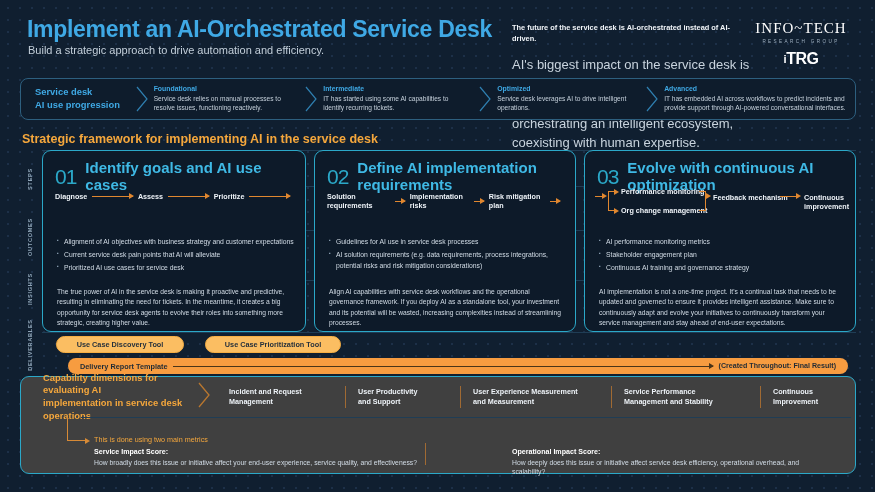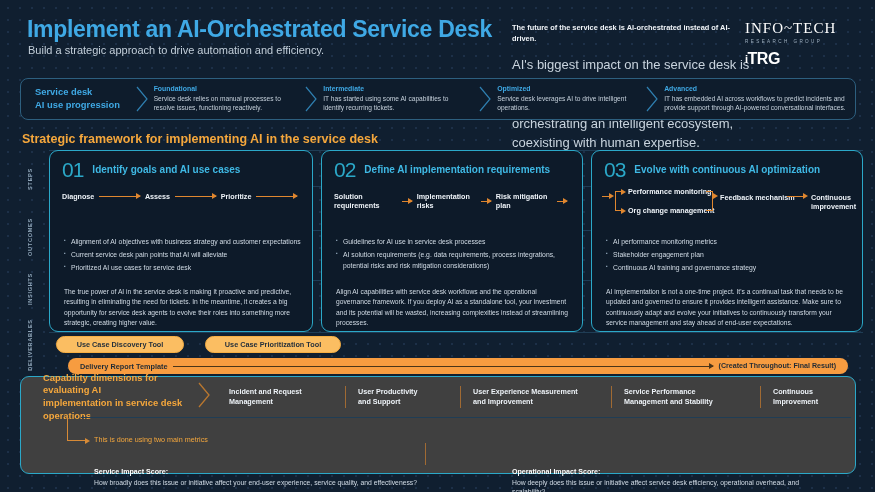--- a/index.html
+++ b/index.html
@@ -24,21 +24,21 @@
     font-size:23px; font-weight:bold; color:#3fa9e5; letter-spacing:-0.3px;
   }
   .h-sub {
     position:absolute; left:28px; top:44px;
     font-size:11px; color:#c3cfda; font-weight:400;text-align:center;
   }
   .h-right { position:absolute; left:512px; top:23px; width:240px; }
   .h-right .lead { font-size:7.4px; font-weight:bold; color:#f0f4f8; line-height:1.45; }
   .h-right .body { font-size:13px; color:#c9d4de; line-height:1.5; margin-top:11px; }
 
-  .logo-box { position:absolute; right:18px; top:20px; width:112px; }
+  .logo-box { position:absolute; right:18px; top:20px; width:112px; text-align:center; }
   .logo-it { font-family:"Liberation Serif", serif; font-size:15px; letter-spacing:1px; color:#ffffff; }
   .logo-rg { font-size:4.6px; letter-spacing:2.4px; color:#9fb0c0; margin-top:2px; }
   .logo-itrg { font-size:16px; font-weight:bold; color:#ffffff; margin-top:6px; letter-spacing:-0.5px; }
   .logo-itrg .i { font-size:11px; vertical-align:1px; }
 
   
   .prog {
     position:absolute; left:20px; top:78px; width:836px; height:42px;
     background:#0e1c2c;
     border:1px solid #2d5f7f; border-radius:8px;
@@ -71,21 +71,21 @@
   .rail .rlbl {
     position:absolute; left:-16px; width:52px; text-align:center;
     font-size:5.6px; letter-spacing:0.7px; color:#8ea4b7; font-weight:bold;
     transform:rotate(-90deg); transform-origin:center;
   }
   .rail .r1 { top:26px; }
   .rail .r2 { top:84px; }
   .rail .r3 { top:136px; }
   .rail .r4 { top:192px; }
 
-  .cols { position:absolute; left:29px; top:0; width:814px; height:222px; }
+  .cols { position:absolute; left:22px; top:0; width:814px; height:222px; }
 
   .panel {
     position:absolute; top:0; height:182px;
     background:#0d1a29;
     border:1.4px solid #2ba8c8;
     border-radius:9px;
     border-top-color:#2ba8c8; border-bottom-color:#2ba8c8;
   }
   .panel.p1 { left:0px;   width:264px; }
   .panel.p2 { left:272px; width:262px; }
@@ -94,21 +94,21 @@
   
   .hline { position:absolute; left:0; width:814px; height:1px; background:#1f3d55; }
   .hl1 { top:36px; }
   .hl2 { top:80px; }
   .hl3 { top:130px; }
   .hl4 { top:182px; }
   .hl0 { top:0px; }
 
   .p-head { position:absolute; top:8px; left:12px; display:flex; align-items:center; gap:9px; }
   .p-num { font-size:21px; font-weight:300; color:#2ba8c8; line-height:1; letter-spacing:-1px; }
-  .p-ttl { font-size:10px; font-weight:bold; color:#3fb9e5;text-align:right; }
+  .p-ttl { font-size:15px; font-weight:bold; color:#3fb9e5; }
 
   .steps-row { position:absolute; top:41px; left:12px; right:10px;
                display:flex; align-items:center; font-size:7.2px; font-weight:bold; color:#eef3f8; }
   .steps-row .arr { flex:1; height:1px; background:#e0872f; position:relative; margin:0 5px; min-width:14px; }
   .steps-row .arr:after { content:""; position:absolute; right:-1px; top:-2.6px;
     border-left:5px solid #e0872f; border-top:3px solid transparent; border-bottom:3px solid transparent; }
   .steps-row .arr.short { min-width:10px; }
 
   .bullets { position:absolute; top:86px; left:14px; right:10px; }
   .bullets li { list-style:none; font-size:6.8px; color:#d2dce6; line-height:1.55; margin-bottom:2.5px;
@@ -161,21 +161,21 @@
   .elbow { position:absolute; left:46px; top:40px; width:20px; height:24px;
            border-left:1.2px solid #d78a36; border-bottom:1.2px solid #d78a36; }
   .elbow-arrow { position:absolute; left:64px; top:60.5px;
            border-left:5px solid #d78a36; border-top:3px solid transparent; border-bottom:3px solid transparent; }
   .metr-lead { position:absolute; left:73px; top:58px; font-size:7.2px; font-weight:normal; color:#f5a73c; }
 
   .metrics { position:absolute; left:73px; top:71px; width:750px; display:flex; }
   .metric { }
   .metric.m1 { width:400px; }
   .metric.m2 { width:340px; padding-left:18px; }
-  .metric .mt { font-size:7.1px; font-weight:bold; color:#ffffff; margin-bottom:1.5px;margin-top:20px; }
+  .metric .mt { font-size:7.1px; font-weight:bold; color:#ffffff; margin-bottom:1.5px; }
   .metric .md { font-size:6.8px; color:#d2dce6; line-height:1.45; }
   .metric-sep { position:absolute; left:404px; top:66px; width:1px; height:22px; background:#a06a33; }
 
 </style>
 </head>
 <body>
 
 <div class="page">
 
   <div class="header">
@@ -354,21 +354,21 @@
           <div>Management</div>
         </div>
         <div class="cap-sep"></div>
         <div class="cap-dim c2">
           <div>User Productivity</div>
           <div>and Support</div>
         </div>
         <div class="cap-sep"></div>
         <div class="cap-dim c3">
           <div>User Experience Measurement</div>
-          <div>and Improvement</div>
+          <div>and Measurement</div>
         </div>
         <div class="cap-sep"></div>
         <div class="cap-dim c4">
           <div>Service Performance</div>
           <div>Management and Stability</div>
         </div>
         <div class="cap-sep"></div>
         <div class="cap-dim c5">
           <div>Continuous</div>
           <div>Improvement</div>

